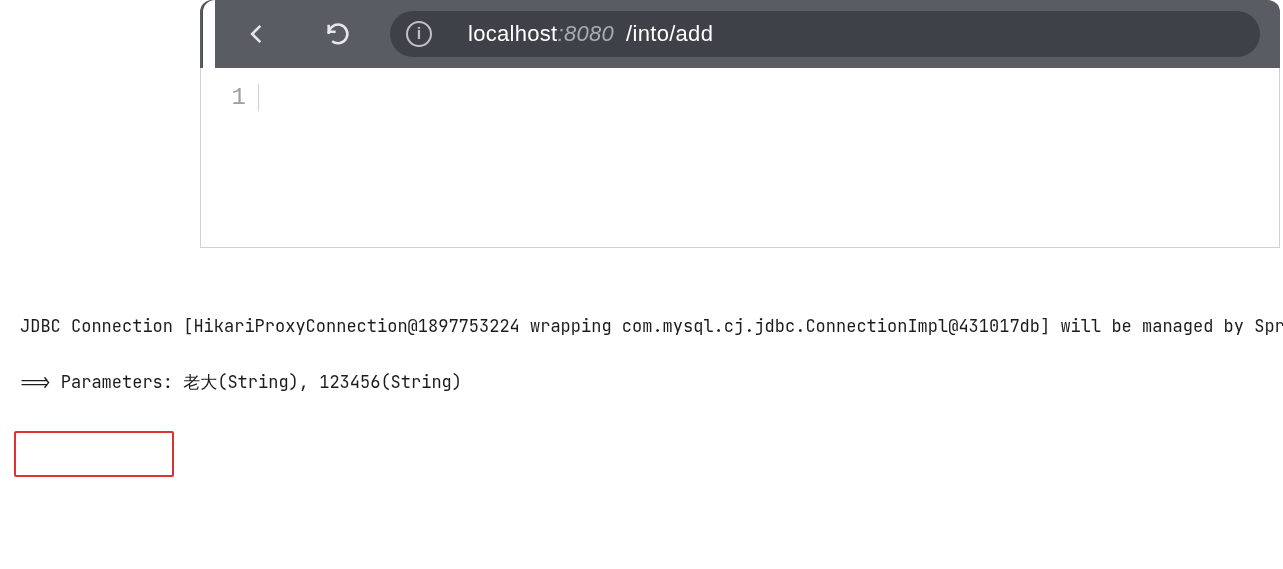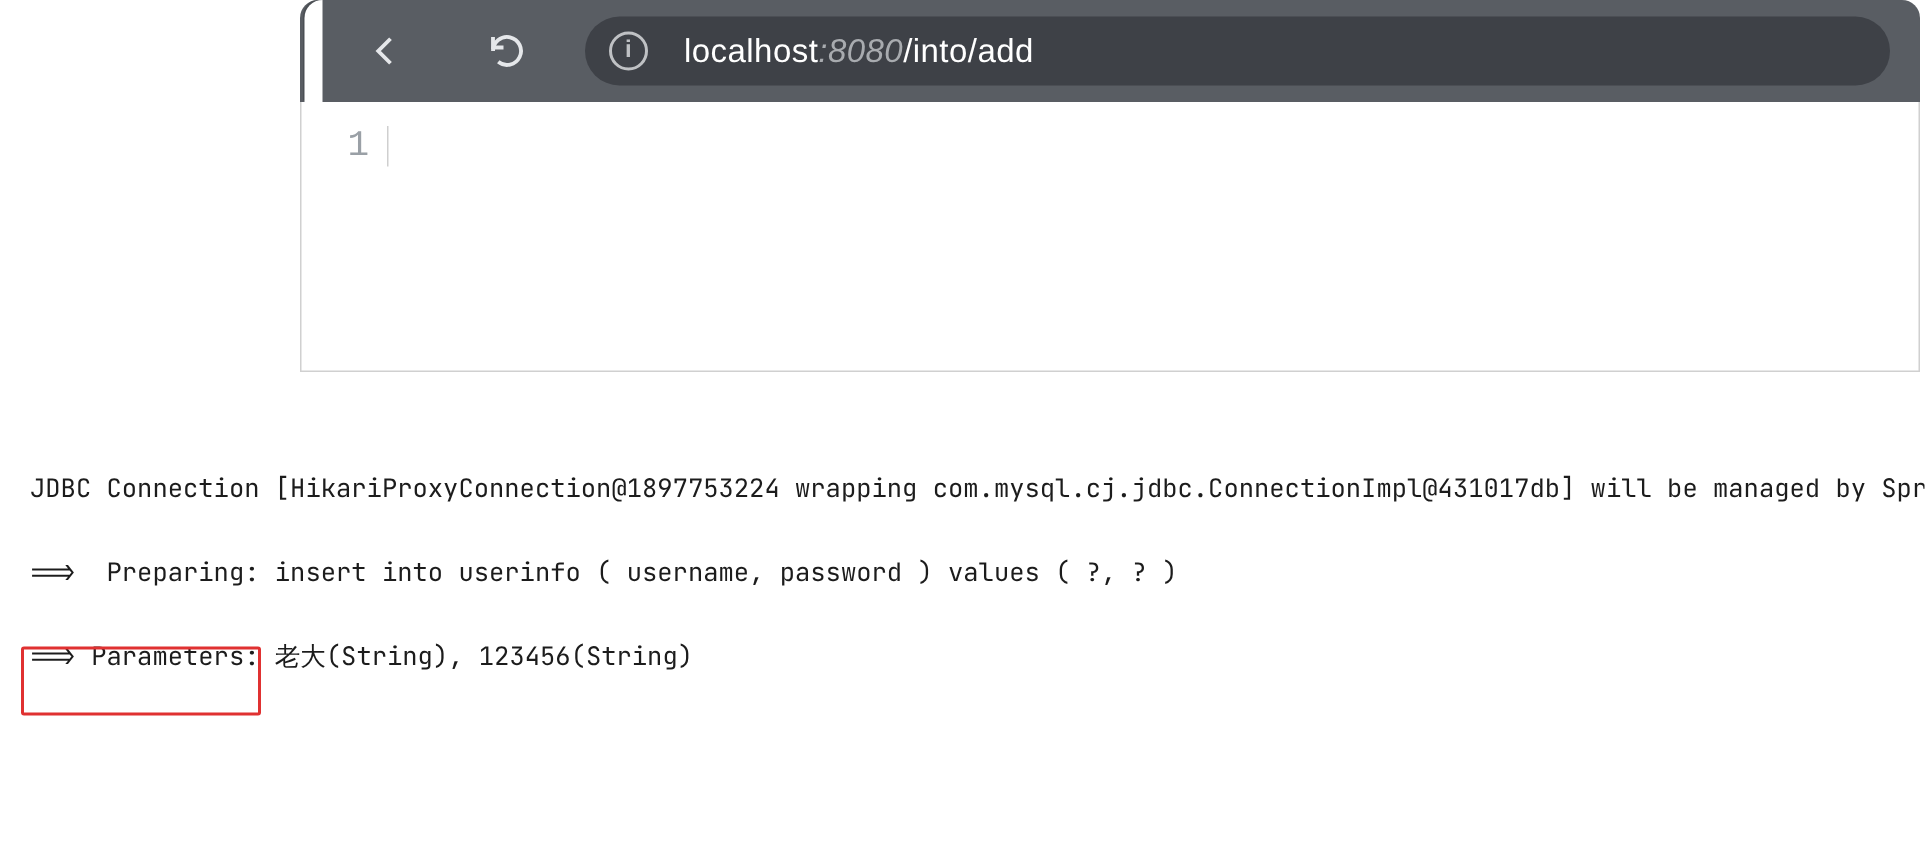--- a/index.html
+++ b/index.html
@@ -25,21 +25,21 @@
     flex:1; height:46px; background:#3e4147; border-radius:23px;
     display:flex; align-items:center; padding:0 16px; color:#d7d9dc;
     font-size:22px; letter-spacing:.3px; margin-right:20px;
   }
   .addr .info-circle{
     width:26px; height:26px; border:2px solid #bfc1c4; border-radius:50%;
     display:flex; align-items:center; justify-content:center; color:#bfc1c4;
     font-size:16px; font-weight:600; margin-right:24px;
   }
   .addr .host-dim{ color:#a8abaf;font-style:italic; }
-  .addr .host-bright{ color:#fff; }
+  .addr .host-bright{ color:#fff;margin-left:12px; }
 
   .viewport{
     border:1px solid #d0d0d0; border-top:none; background:#fff;
     width:1080px; height:180px; padding:16px 22px;
     font-family: "Consolas","Menlo","Courier New",monospace;
   }
   .gutter-line{ display:flex; align-items:flex-start; }
   .ln{ color:#9aa0a6; width:36px; text-align:right; font-size:24px; padding-right:12px;
        border-right:1px solid #cfcfcf; }
   .content{ padding-left:10px; font-size:22px; color:#222; }
@@ -85,21 +85,20 @@
     <div class="viewport">
       <div class="gutter-line">
         <div class="ln">1</div>
         <div class="content"></div>
       </div>
     </div>
   </div>
 
   <div class="console">
 <div>JDBC Connection [HikariProxyConnection@1897753224 wrapping com.mysql.cj.jdbc.ConnectionImpl@431017db] will be managed by Spring</div>
-<div>==&gt;  Preparing: insert into userinfo ( username, password ) values ( ?, ? )</div>
 <div>==&gt; Parameters: 老大(String), 123456(String)</div>
 
 
 
 
 
     <div class="hl" style="left:14px; top:147px; width:160px; height:46px;"></div>
     
   </div>
 

